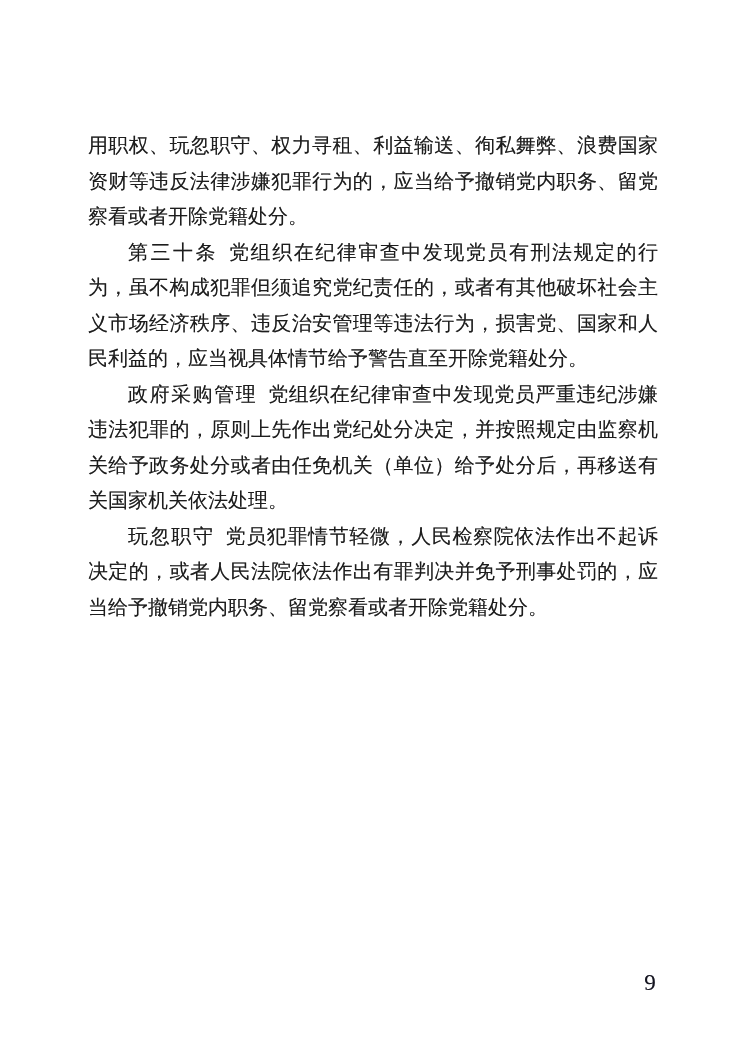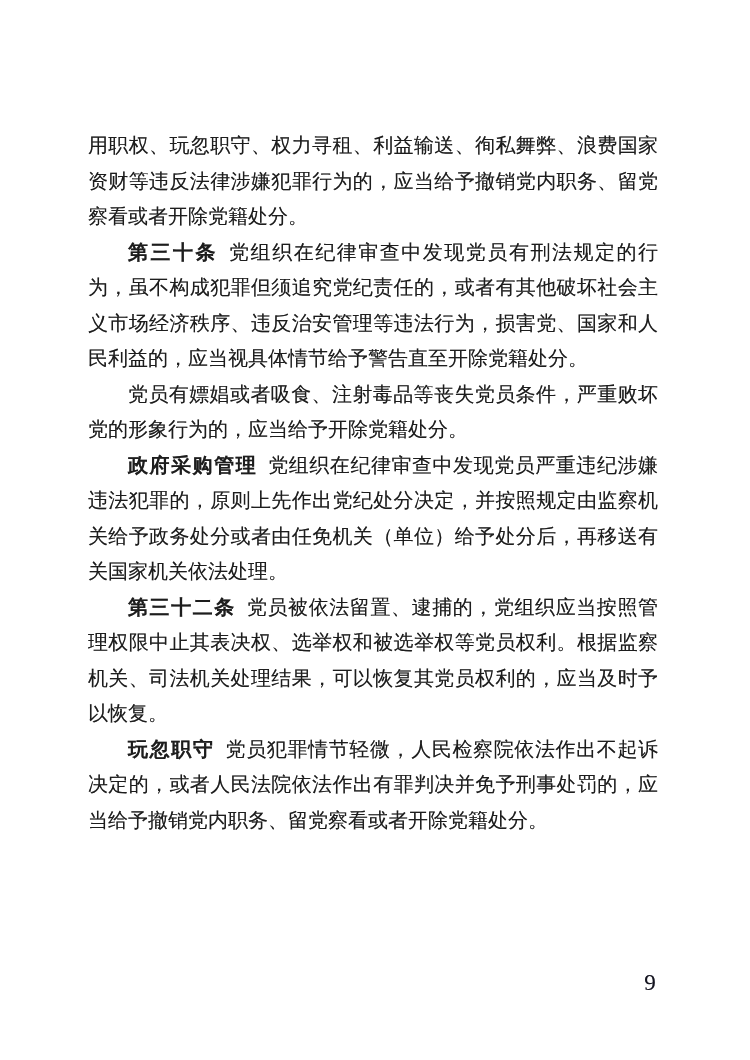--- a/index.html
+++ b/index.html
@@ -29,21 +29,21 @@
     text-shadow: 0 0 0.6px rgba(45,45,45,0.55);
   }
   .para {
     margin: 0;
     padding: 0;
   }
   .para.indent {
     text-indent: 2em;
   }
   .art {
-    font-weight: bold;
+    font-weight: normal;
     margin-right: 0.55em;
     letter-spacing: 1px;
   }
   .page-number {
     position: absolute;
     left: 636px;
     top: 970px;
     width: 28px;
     text-align: center;
     font-size: 23px;
@@ -51,19 +51,17 @@
     text-shadow: 0 0 0.5px rgba(30,30,60,0.5);
   }
 </style>
 </head>
 <body>
 
 <div class="page">
   <main class="doc-body" id="doc-body">
       <p class="para">用职权、玩忽职守、权力寻租、利益输送、徇私舞弊、浪费国家资财等违反法律涉嫌犯罪行为的，应当给予撤销党内职务、留党察看或者开除党籍处分。</p>
       <p class="para indent"><b class="art">第三十条</b>党组织在纪律审查中发现党员有刑法规定的行为，虽不构成犯罪但须追究党纪责任的，或者有其他破坏社会主义市场经济秩序、违反治安管理等违法行为，损害党、国家和人民利益的，应当视具体情节给予警告直至开除党籍处分。</p>
-      <p class="para indent">党员有嫖娼或者吸食、注射毒品等丧失党员条件，严重败坏党的形象行为的，应当给予开除党籍处分。</p>
       <p class="para indent"><b class="art">政府采购管理</b>党组织在纪律审查中发现党员严重违纪涉嫌违法犯罪的，原则上先作出党纪处分决定，并按照规定由监察机关给予政务处分或者由任免机关（单位）给予处分后，再移送有关国家机关依法处理。</p>
-      <p class="para indent"><b class="art">第三十二条</b>党员被依法留置、逮捕的，党组织应当按照管理权限中止其表决权、选举权和被选举权等党员权利。根据监察机关、司法机关处理结果，可以恢复其党员权利的，应当及时予以恢复。</p>
       <p class="para indent"><b class="art">玩忽职守</b>党员犯罪情节轻微，人民检察院依法作出不起诉决定的，或者人民法院依法作出有罪判决并免予刑事处罚的，应当给予撤销党内职务、留党察看或者开除党籍处分。</p>
     </main>
   <div class="page-number">9</div>
 </div>
 
 </body></html>

